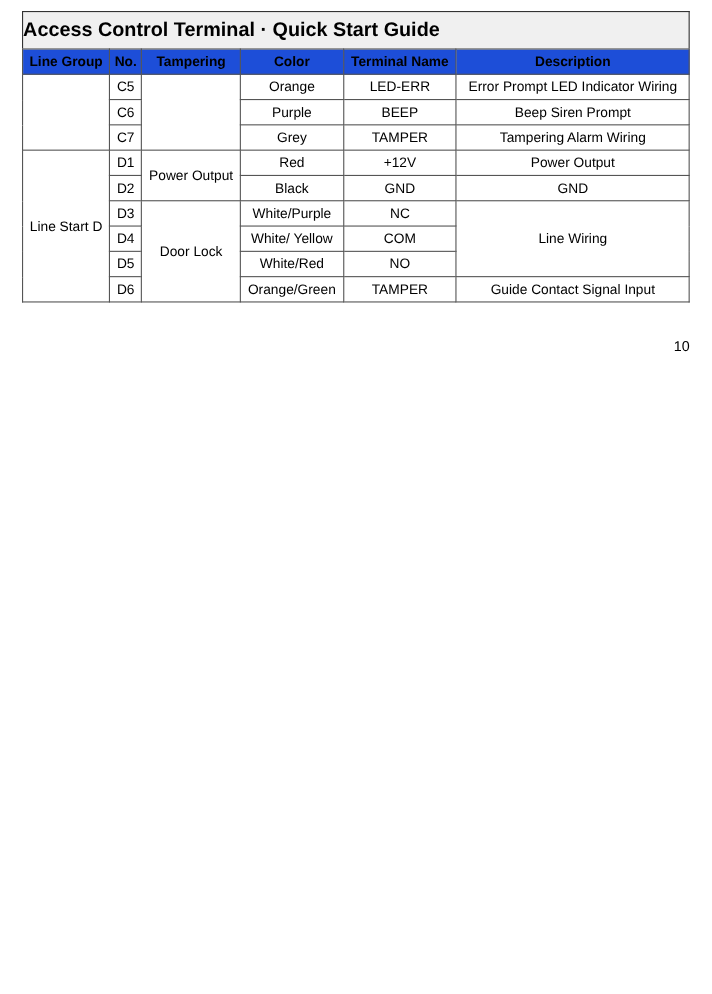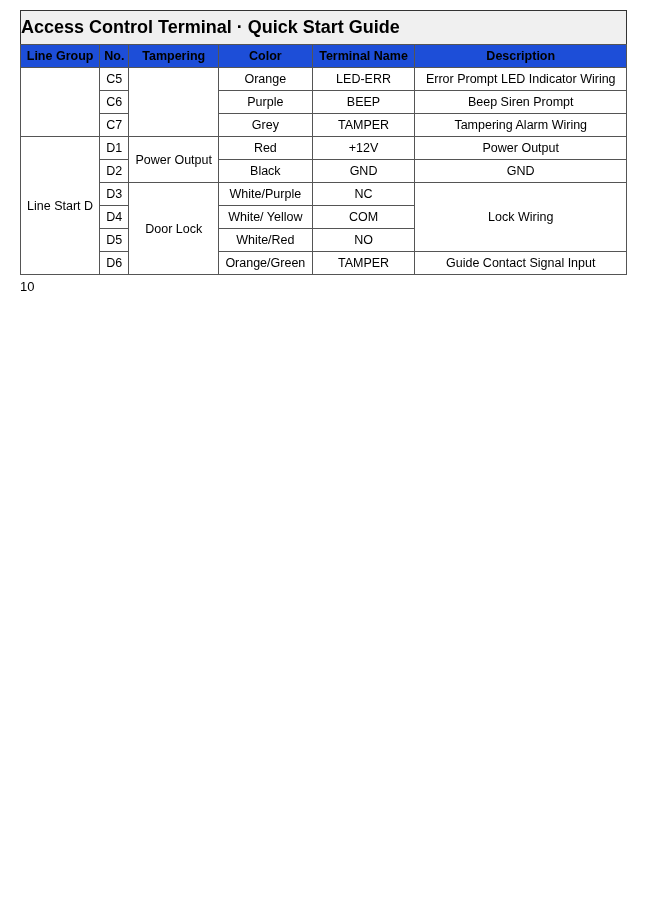--- a/index.html
+++ b/index.html
@@ -36,22 +36,22 @@
       text-align: center;
       vertical-align: middle;
       padding: 4px 3px;
     }
     thead th {
       background: #1d4ed8;
       font-weight: bold;
       font-size: 12.5px;
     }
     .page-num {
-      text-align: left;
-      margin-top: 4px;
+      text-align: right;
+      margin-top: 32px;
       font-size: 13px;
     }
   </style>
 </head>
 <body>
 
 <div class="page-wrapper">
   <div class="title-bar">
     <span>Access Control Terminal · Quick Start Guide</span>
   </div>
@@ -105,21 +105,21 @@
         <td>Black</td>
         <td>GND</td>
         <td>GND</td>
       </tr>
 
       <tr>
         <td>D3</td>
         <td rowspan="4">Door Lock</td>
         <td>White/Purple</td>
         <td>NC</td>
-        <td rowspan="3">Lock Wiring</td>
+        <td rowspan="3">Line Wiring</td>
       </tr>
 
       <tr>
         <td>D4</td>
         <td>White/ Yellow</td>
         <td>COM</td>
       </tr>
 
       <tr>
         <td>D5</td>

